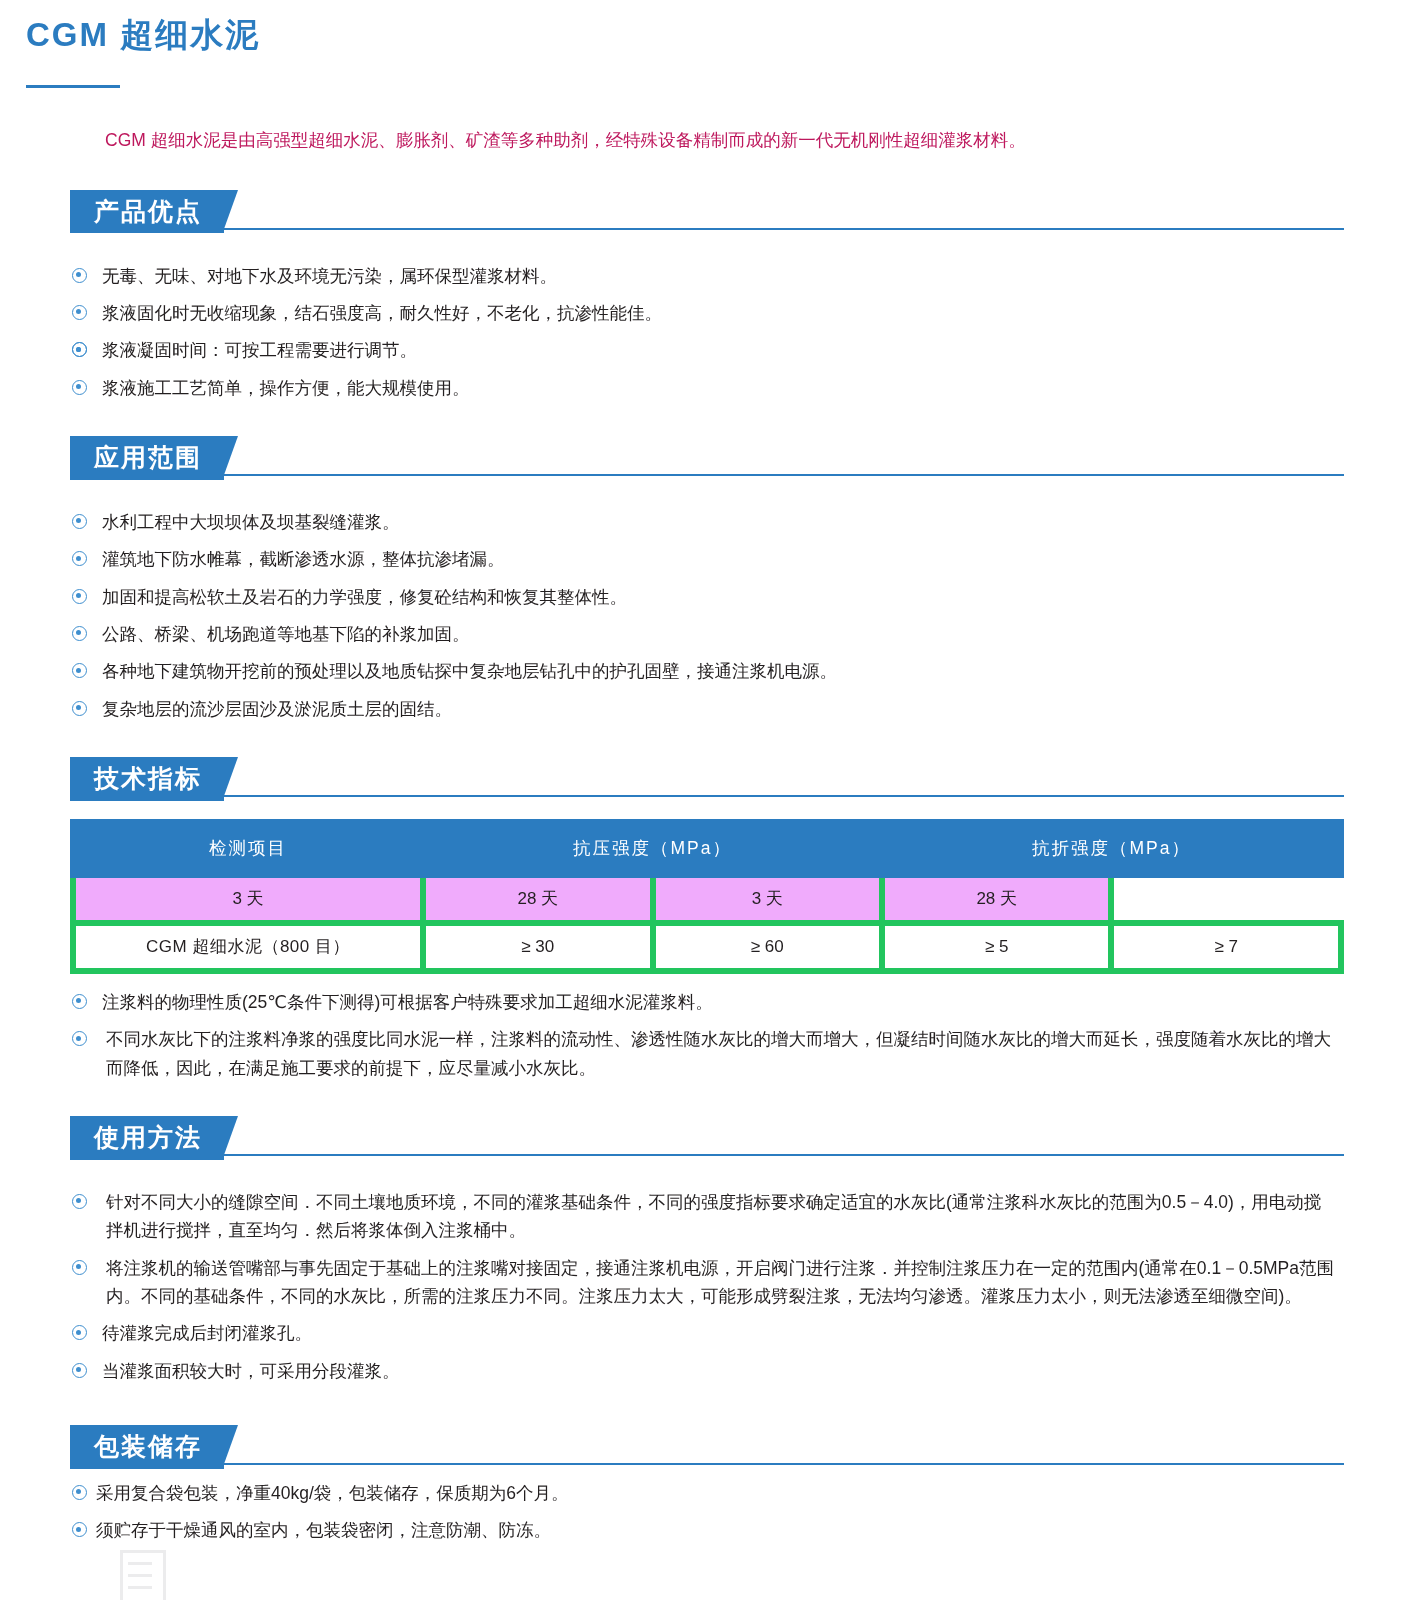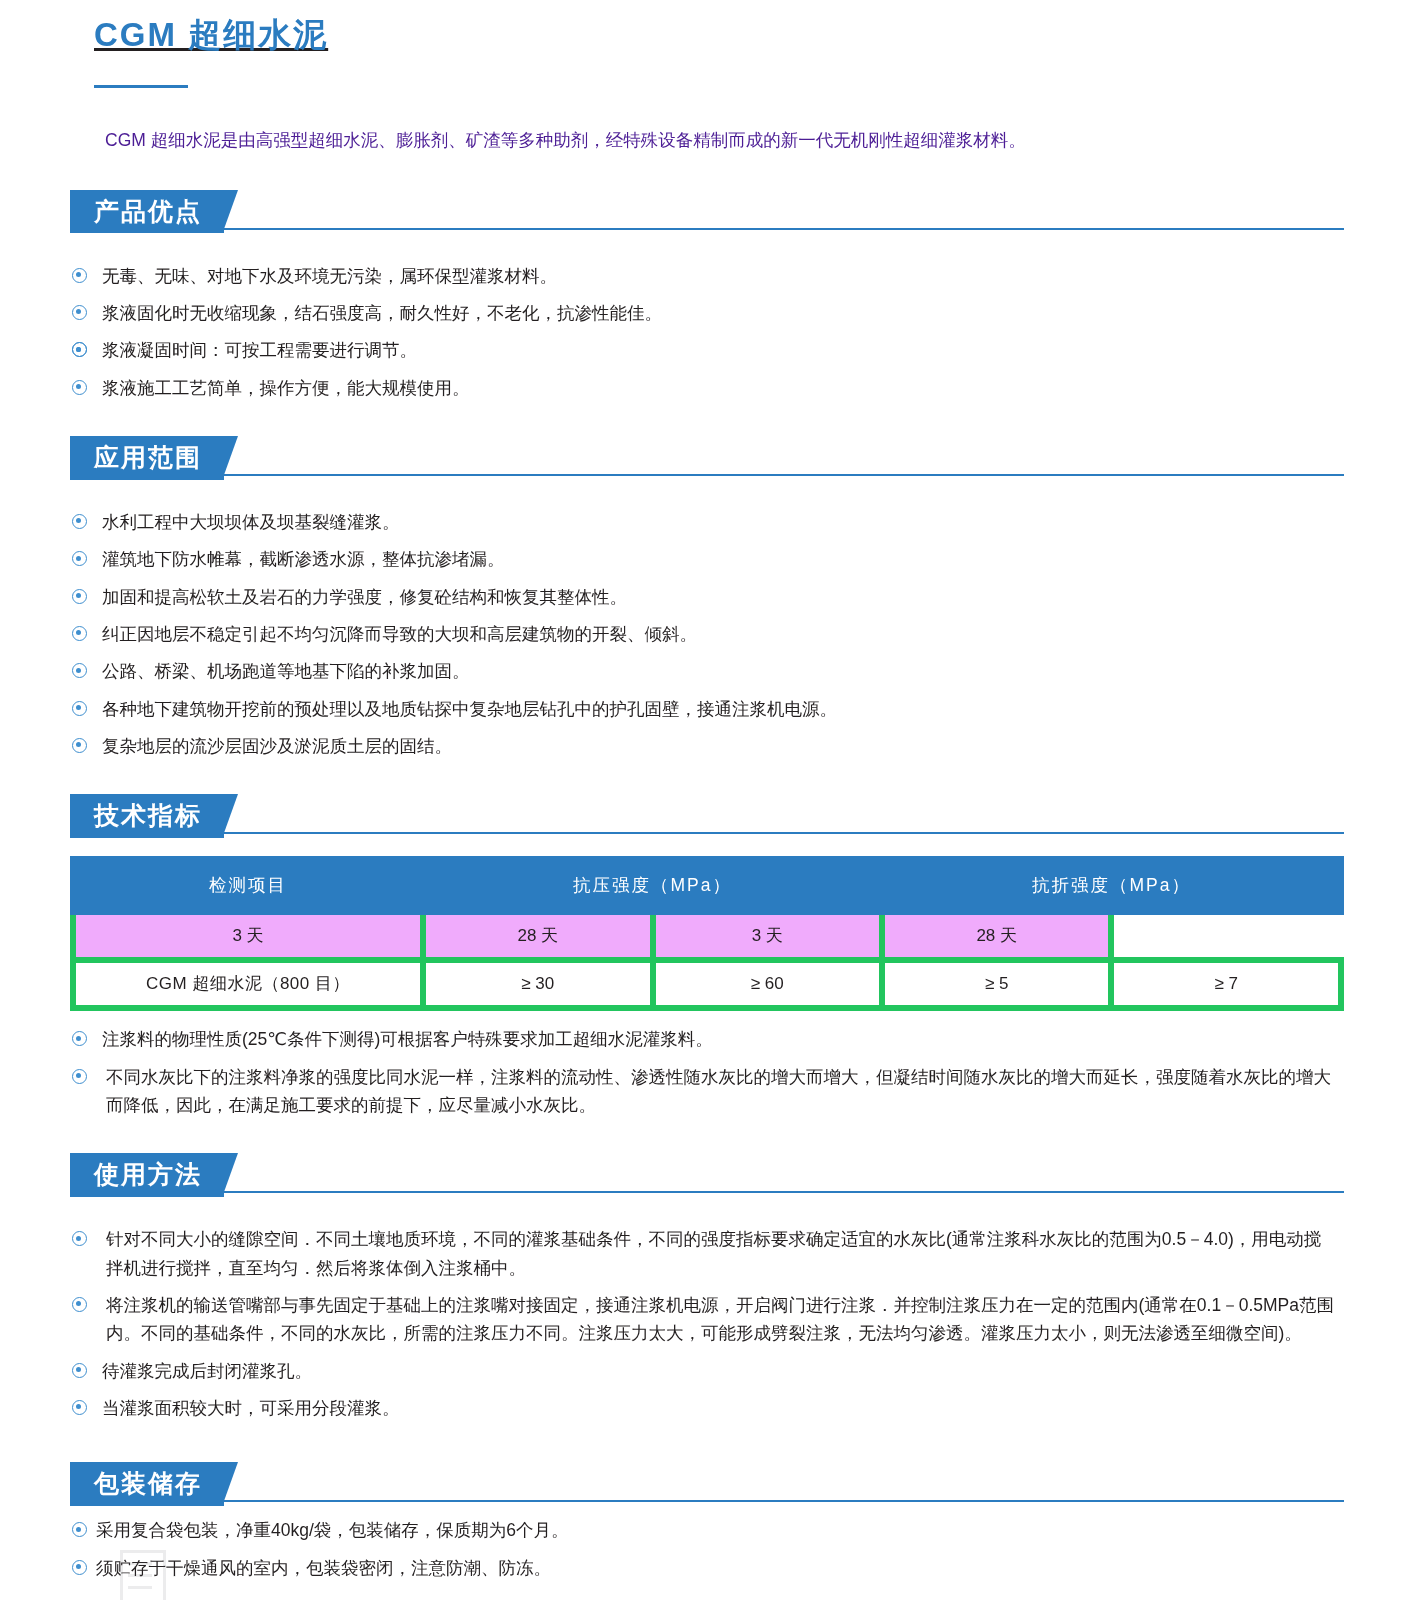--- a/index.html
+++ b/index.html
@@ -17,22 +17,21 @@
   }
   .page {
     position: relative;
     width: 1406px;
     min-height: 1600px;
     padding: 0;
     box-sizing: border-box;
   }
   
   .title-block {
-    padding: 14px 0 0 94px;
-    text-decoration: underline;
+    padding: 14px 0 0 26px;
   }
   .doc-title {
     font-size: 33px;
     font-weight: bold;
     letter-spacing: 2px;
     color: #2b7cc0;
     margin: 0;
     line-height: 1.3;
   }
   .title-rule {
@@ -40,21 +39,21 @@
     height: 3px;
     background: #2b7cc0;
     margin-top: 28px;
   }
   
   .intro {
     margin: 38px 0 16px 0;
     padding: 0 70px 0 105px;
     font-size: 17.5px;
     line-height: 1.7;
-    color: #4c1d95;
+    color: #be185d;
   }
   
   .section {
     margin-top: 34px;
     padding: 0 62px 0 70px;
   }
   .sec-head-wrap {
     position: relative;
     height: 40px;
   }
@@ -244,24 +243,20 @@
         <span class="bullet-ico"></span>
         <span>水利工程中大坝坝体及坝基裂缝灌浆。</span>
       </li>
       <li>
         <span class="bullet-ico"></span>
         <span>灌筑地下防水帷幕，截断渗透水源，整体抗渗堵漏。</span>
       </li>
       <li>
         <span class="bullet-ico"></span>
         <span>加固和提高松软土及岩石的力学强度，修复砼结构和恢复其整体性。</span>
-      </li>
-      <li>
-        <span class="bullet-ico"></span>
-        <span>纠正因地层不稳定引起不均匀沉降而导致的大坝和高层建筑物的开裂、倾斜。</span>
       </li>
       <li>
         <span class="bullet-ico"></span>
         <span>公路、桥梁、机场跑道等地基下陷的补浆加固。</span>
       </li>
       <li>
         <span class="bullet-ico"></span>
         <span>各种地下建筑物开挖前的预处理以及地质钻探中复杂地层钻孔中的护孔固壁，接通注浆机电源。</span>
       </li>
       <li>

